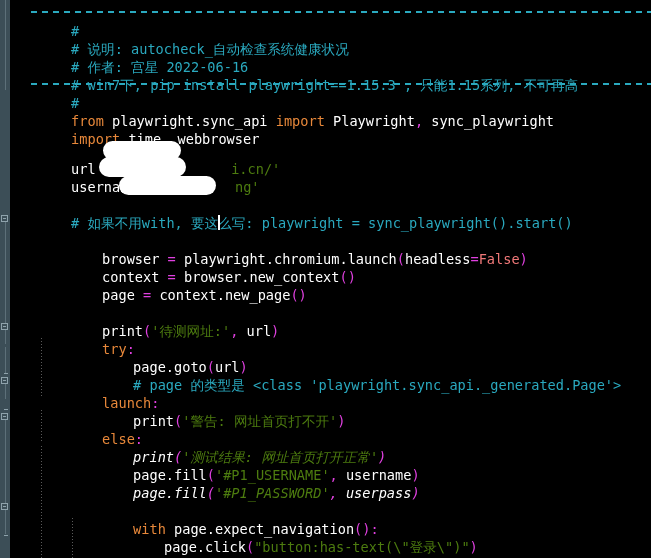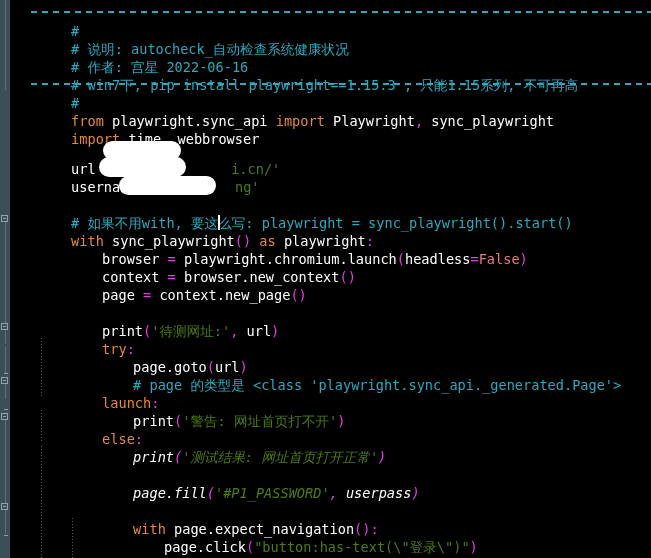--- a/index.html
+++ b/index.html
@@ -191,23 +191,20 @@
     </div>
 
     
 
     
     <div class="ln" style="top:196px;">
       <span class="cm"># 如果不用with, 要这么写: playwright = sync_playwright().start()</span>
     </div>
 
     
-    <div class="ln" style="top:214px;">
-      <span class="kw">with</span><span class="id"> sync_playwright</span><span class="op">()</span><span class="kw"> as </span><span class="id">playwright</span><span class="op">:</span>
-    </div>
 
     
     <div class="ln" style="top:232px; left:53px;">
       <span class="id">browser </span><span class="op">=</span><span class="id"> playwright</span><span class="id">.</span><span class="id">chromium</span><span class="id">.</span><span class="id">launch</span><span class="op">(</span><span class="id">headless</span><span class="op">=</span><span class="num">False</span><span class="op">)</span>
     </div>
 
     
     <div class="ln" style="top:250px; left:53px;">
       <span class="id">context </span><span class="op">=</span><span class="id"> browser</span><span class="id">.</span><span class="id">new_context</span><span class="op">()</span>
     </div>
@@ -251,20 +248,23 @@
     <div class="ln" style="top:412px; left:53px;">
       <span class="kw">else</span><span class="op">:</span>
     </div>
 
     
     <div class="ln" style="top:430px; left:84px;font-style:italic;">
       <span class="id">print</span><span class="op">(</span><span class="st">'测试结果: 网址首页打开正常'</span><span class="op">)</span>
     </div>
 
     
+    <div class="ln" style="top:448px; left:84px;">
+      <span class="id">page</span><span class="id">.</span><span class="id">fill</span><span class="op">(</span><span class="st">'#P1_USERNAME'</span><span class="op">,</span><span class="id"> username</span><span class="op">)</span>
+    </div>
 
     
     <div class="ln" style="top:466px; left:84px;font-style:italic;">
       <span class="id">page</span><span class="id">.</span><span class="id">fill</span><span class="op">(</span><span class="st">'#P1_PASSWORD'</span><span class="op">,</span><span class="id"> userpass</span><span class="op">)</span>
     </div>
 
     
     <div class="ln" style="top:502px; left:84px;">
       <span class="kw">with</span><span class="id"> page</span><span class="id">.</span><span class="id">expect_navigation</span><span class="op">()</span><span class="op">:</span>
     </div>

